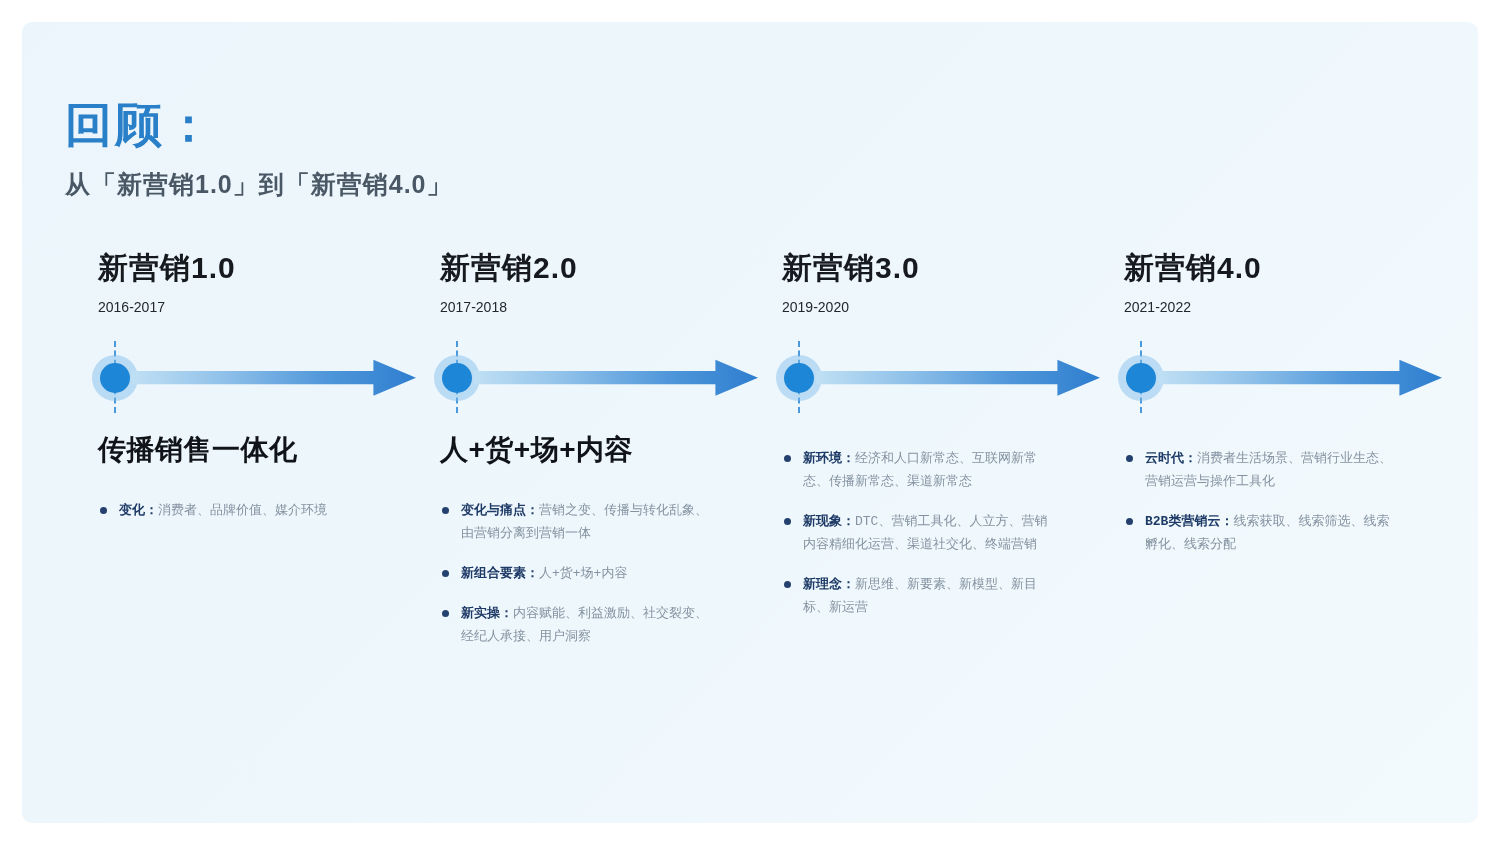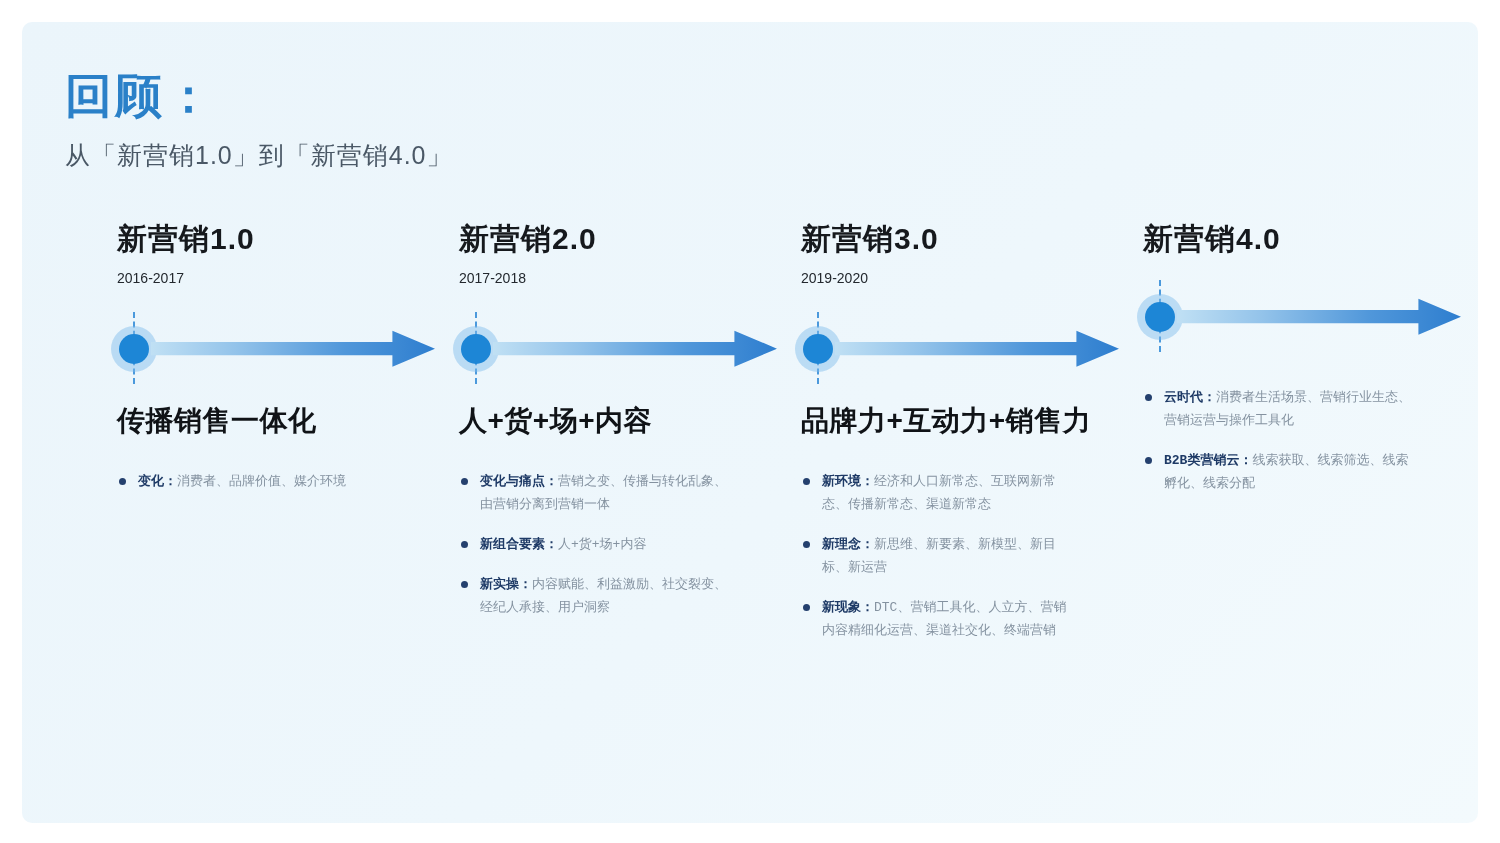--- a/index.html
+++ b/index.html
@@ -8,39 +8,39 @@
     background: #ffffff;
     font-family: "Liberation Sans", "DejaVu Sans", sans-serif;
     overflow: hidden;
   }
   .card {
     position: absolute;
     left: 22px; top: 22px; right: 22px; bottom: 20px;
     background: linear-gradient(135deg, #ebf5fb 0%, #eef7fc 55%, #f3fafd 100%);
     border-radius: 10px;
   }
-  .inner { padding: 48px 40px 0 43px; }
+  .inner { padding: 77px 40px 0 43px; }
 
   .slide-title {
     font-size: 47px;
     font-weight: bold;
     color: #2a80c8;
     letter-spacing: 3px;
     line-height: 1.1;
   }
   .slide-subtitle {
     margin-top: 17px;
     font-size: 25px;
-    font-weight: 400;
+    font-weight: 700;
     color: #4a5866;
     letter-spacing: 1px;
   }
 
   .columns {
-    margin-left: 52px;
+    margin-left: 33px;
     margin-top: 50px;
     display: grid;
     grid-template-columns: repeat(4, 342px);
   }
   .col { position: relative; }
 
   .stage-title {
     font-size: 30px;
     font-weight: bold;
     color: #16191d;
@@ -176,36 +176,36 @@
 
       <div class="col">
         <div class="stage-title">新营销3.0</div>
         <div class="stage-years">2019-2020</div>
         <div class="timeline">
           <span class="tl-dash"></span>
           <span class="tl-halo"></span>
           <span class="tl-dot"></span>
           <span class="tl-arrow"></span>
         </div>
-        <div class="stage-tagline">品牌力+互动力+销售力</div>
         <ul class="bullets">
           <li>
             <span class="bullet-dot"></span><span class="bullet-label">新环境：</span><span class="bullet-text">经济和人口新常态、互联网新常态、传播新常态、渠道新常态</span>
           </li>
           <li>
+            <span class="bullet-dot"></span><span class="bullet-label">新现象：</span><span class="bullet-text">DTC、营销工具化、人立方、营销内容精细化运营、渠道社交化、终端营销</span>
+          </li>
+          <li>
             <span class="bullet-dot"></span><span class="bullet-label">新理念：</span><span class="bullet-text">新思维、新要素、新模型、新目标、新运营</span>
           </li>
-          <li>
-            <span class="bullet-dot"></span><span class="bullet-label">新现象：</span><span class="bullet-text">DTC、营销工具化、人立方、营销内容精细化运营、渠道社交化、终端营销</span>
-          </li>
         </ul>
       </div>
 
       <div class="col">
         <div class="stage-title">新营销4.0</div>
+        <div class="stage-years">2021-2022</div>
         <div class="timeline">
           <span class="tl-dash"></span>
           <span class="tl-halo"></span>
           <span class="tl-dot"></span>
           <span class="tl-arrow"></span>
         </div>
         <ul class="bullets">
           <li>
             <span class="bullet-dot"></span><span class="bullet-label">云时代：</span><span class="bullet-text">消费者生活场景、营销行业生态、营销运营与操作工具化</span>
           </li>

